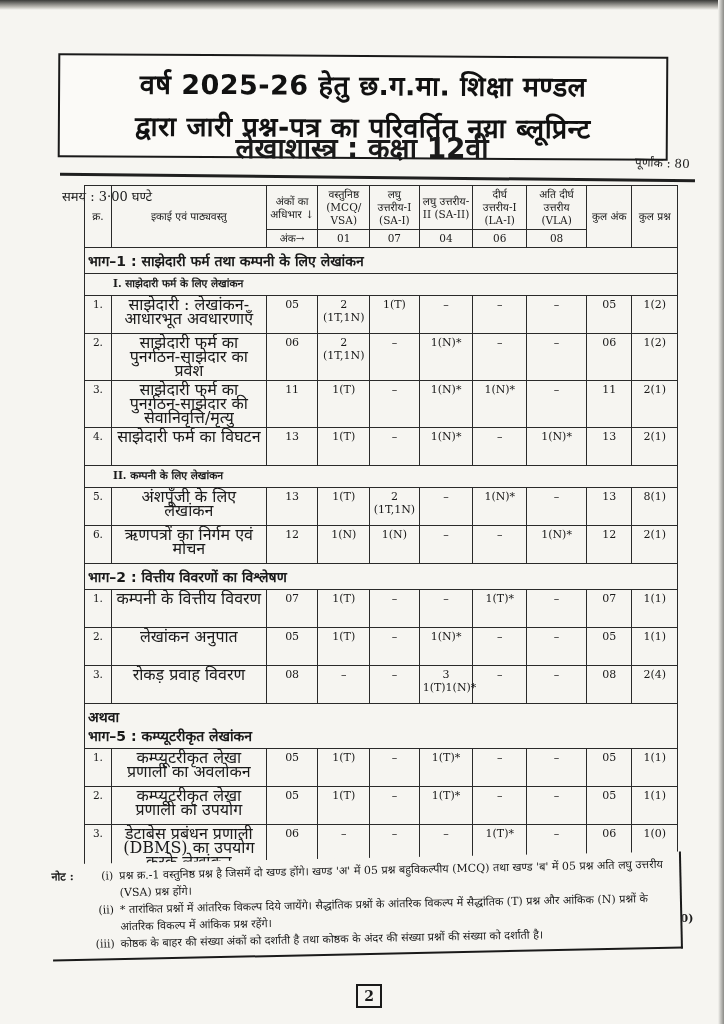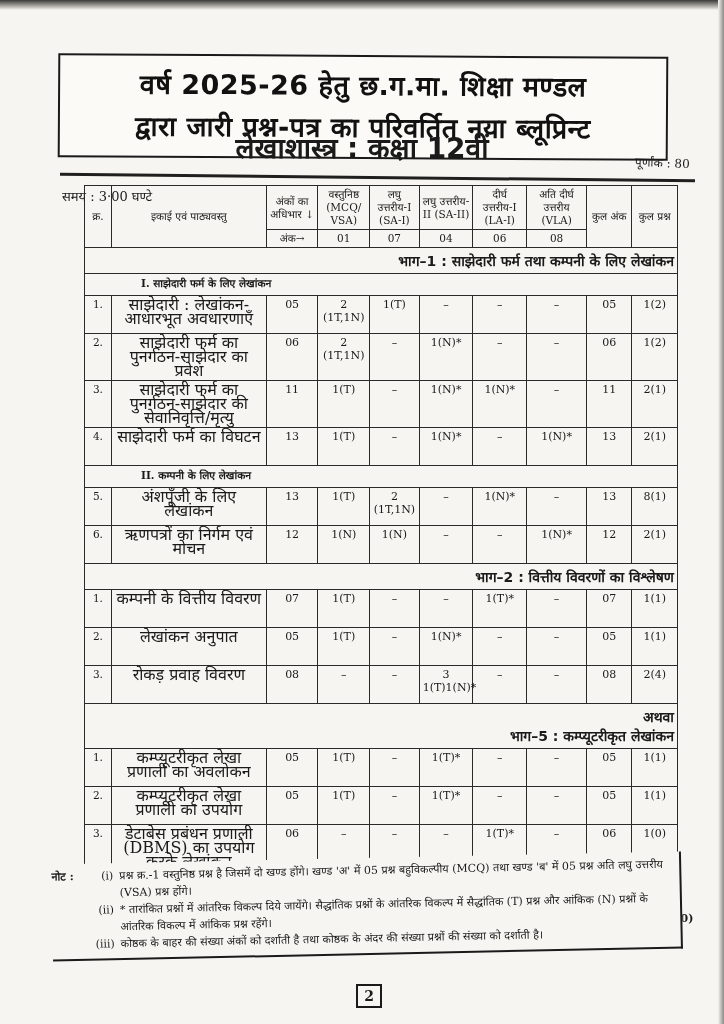--- a/index.html
+++ b/index.html
@@ -44,22 +44,22 @@
     position:absolute; left:84px; top:185px; width:594px;
     border-collapse:collapse; font-size:11px; table-layout:fixed;
   }
   table.bp td, table.bp th {
     border:1px solid #2a2a2a; padding:2px 3px; text-align:center; vertical-align:top;
     font-weight:normal;
   }
   table.bp th { font-size:10.5px; line-height:13px; vertical-align:middle; }
   td.topic { text-align:left; font-size:16px; line-height:14px; }
   td.sno { text-align:left; font-size:10.5px; }
-  tr.section td { text-align:right; font-family:"DejaVu Sans", sans-serif; font-weight:bold; font-size:14px; padding:3px; }
-  tr.subsection td { text-align:left; font-size:10.5px; font-weight:bold; padding-left:56px; }
+  tr.section td { text-align:left; font-family:"DejaVu Sans", sans-serif; font-weight:bold; font-size:14px; padding:3px; }
+  tr.subsection td { text-align:left; font-size:10.5px; font-weight:bold; padding-left:28px; }
   tr.total td { font-weight:bold; font-size:11px; }
   .r1 { height:38px; } .rs { height:22px; }
 
   .notes {
     position:absolute; left:52px; top:858px; width:630px;
     border:2px solid #1a1a1a; border-top:none; border-left:none; box-sizing:border-box;
     padding:4px 6px 6px 0; font-size:11px; line-height:17px;
     transform:rotate(-1.2deg); background:#f6f5f1;
   }
   .note { display:flex; }

